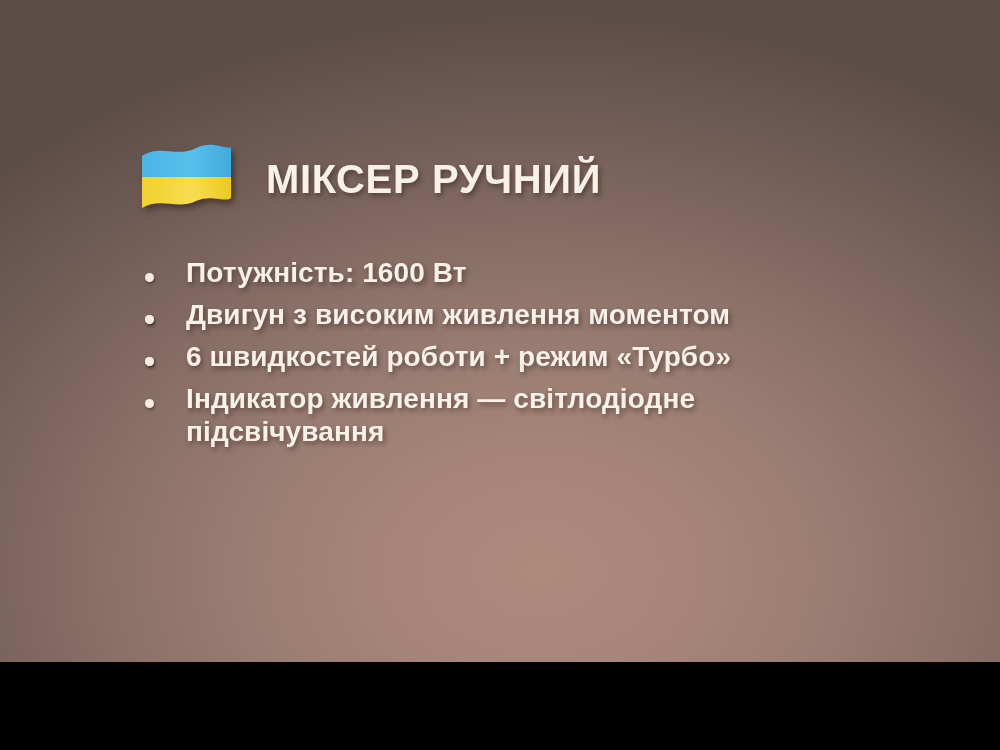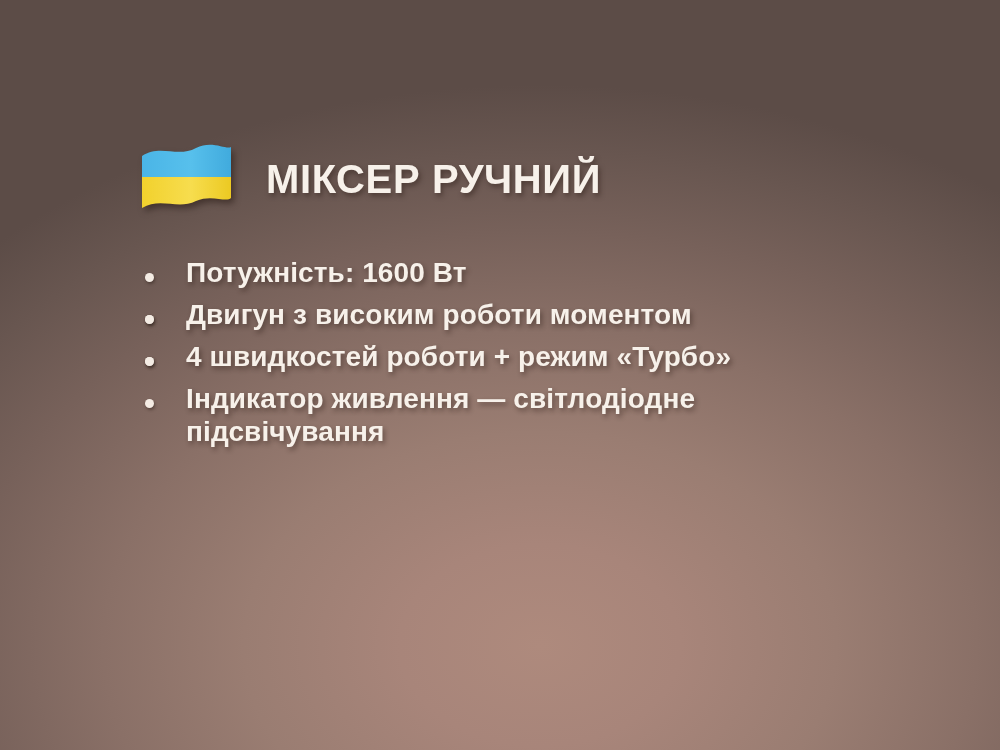--- a/index.html
+++ b/index.html
@@ -4,21 +4,21 @@
 <title>Міксер ручний — слайд</title>
 <style>
   html, body {
     margin: 0;
     padding: 0;
     background: #000;
   }
   #slide {
     position: relative;
     width: 1000px;
-    height: 750px;
+    height: 662px;
     overflow: hidden;
     font-family: "Liberation Sans", "DejaVu Sans", sans-serif;
     
     background-color: #6b584f;
     background-image:
       radial-gradient(ellipse 780px 560px at 54% 86%,
         #ae8a7d 0%,
         #a8857a 18%,
         #9a7d72 38%,
         #8a7067 56%,
@@ -119,28 +119,28 @@
   <ul class="bullets">
     <li class="bullet">
       <span class="dot"></span>
       <span class="txt">Потужність: 1600 Вт</span>
     </li>
     <li class="bullet">
       <span class="dot"></span>
     </li>
     <li class="bullet">
       <span class="dot"></span>
-      <span class="txt">Двигун з високим роботи моментом</span>
+      <span class="txt">Двигун з високим живлення моментом</span>
     </li>
     <li class="bullet">
       <span class="dot"></span>
     </li>
     <li class="bullet">
       <span class="dot"></span>
-      <span class="txt">4 швидкостей роботи + режим «Турбо»</span>
+      <span class="txt">6 швидкостей роботи + режим «Турбо»</span>
     </li>
     <li class="bullet">
       <span class="dot"></span>
       <span class="txt">Індикатор живлення — світлодіодне підсвічування</span>
     </li>
   </ul>
 
 </div>
 
 </body></html>

